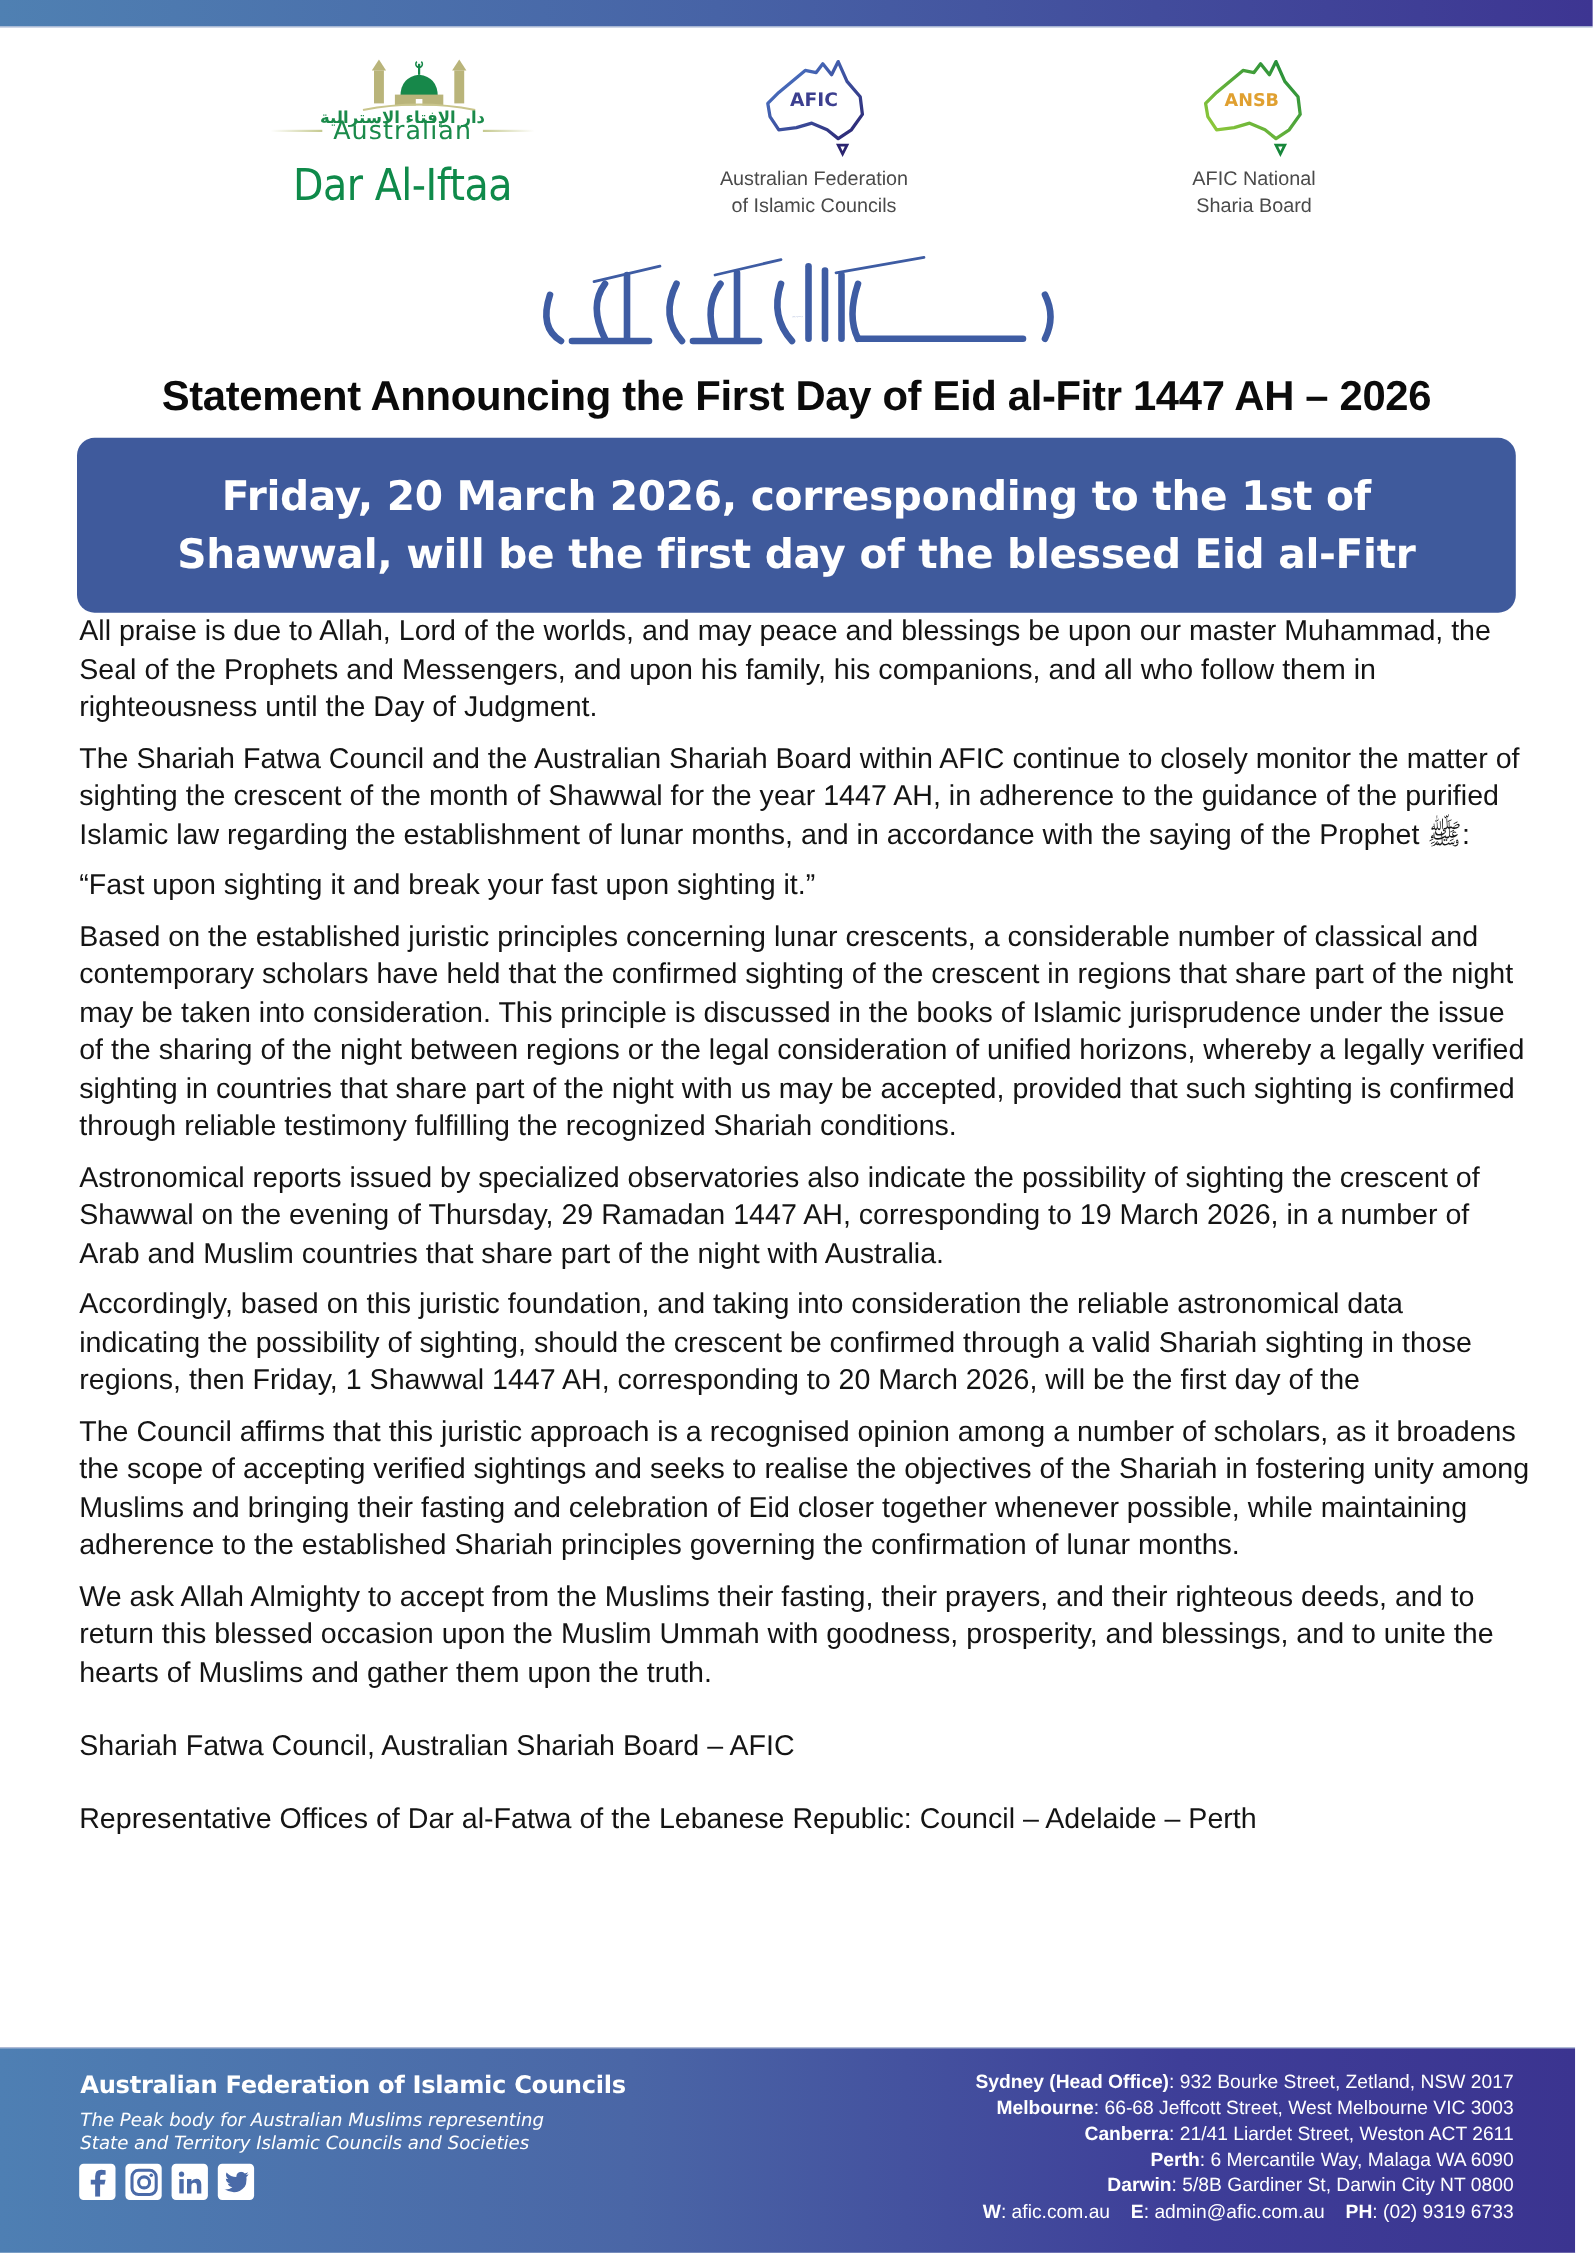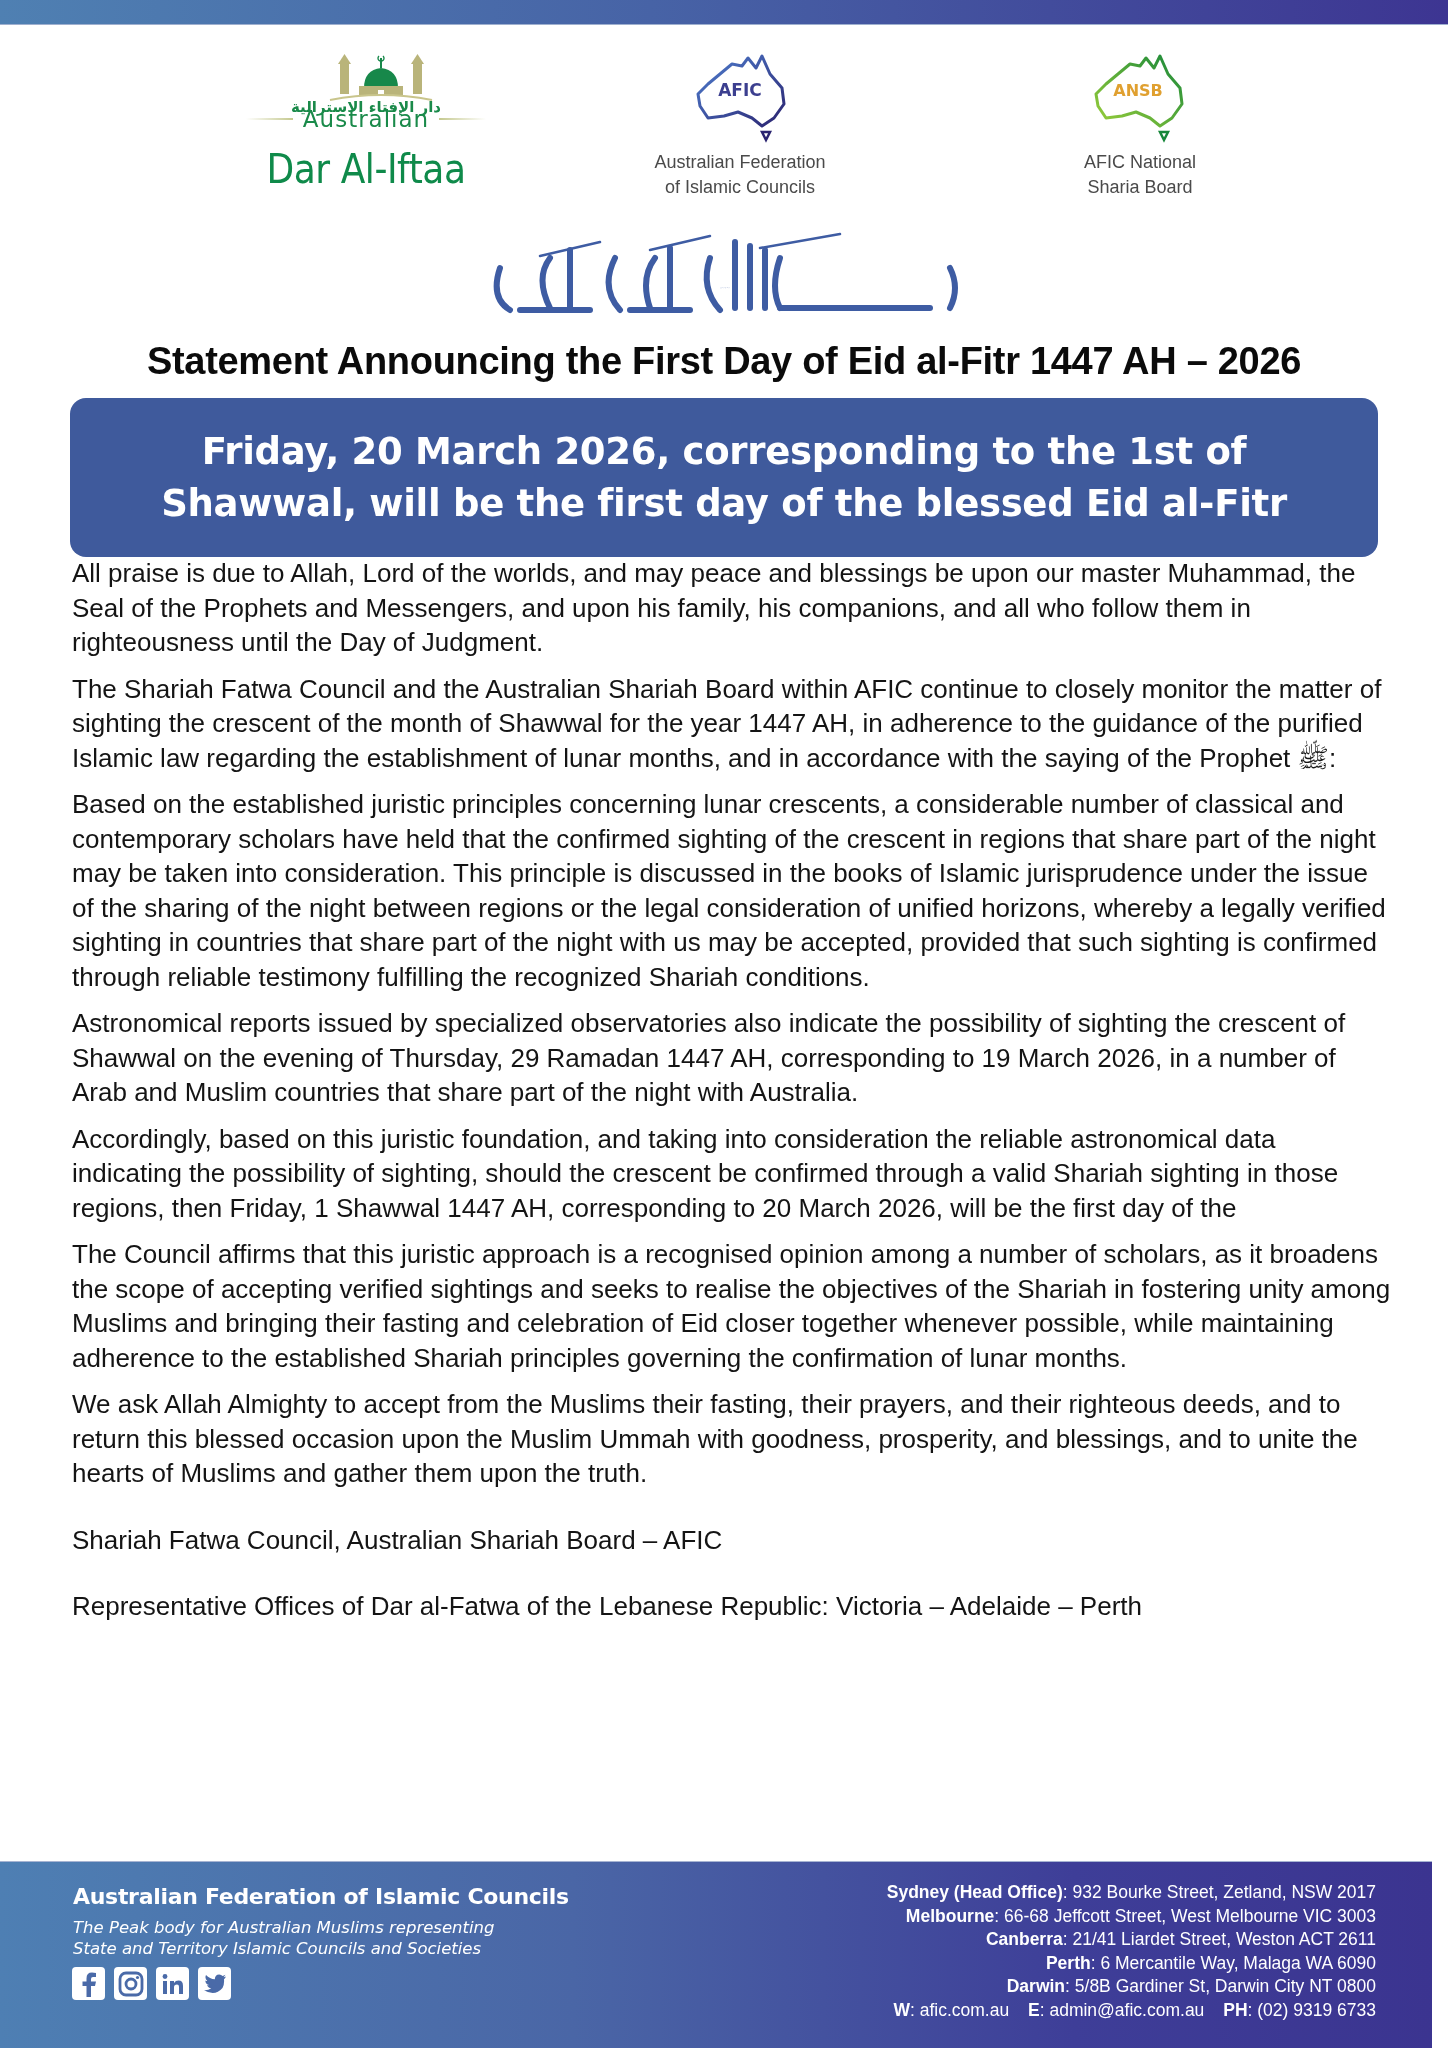--- a/index.html
+++ b/index.html
@@ -202,28 +202,29 @@
 <h1 class="doc-title">Statement Announcing the First Day of Eid al-Fitr 1447 AH – 2026</h1>
 
 <div class="announce-banner">
   <div class="announce-line">Friday, 20 March 2026, corresponding to the 1st of</div>
   <div class="announce-line">Shawwal, will be the first day of the blessed Eid al-Fitr</div>
 </div>
 
 <div class="body-text">
   <p>All praise is due to Allah, Lord of the worlds, and may peace and blessings be upon our master Muhammad, the Seal of the Prophets and Messengers, and upon his family, his companions, and all who follow them in righteousness until the Day of Judgment.</p>
   <p>The Shariah Fatwa Council and the Australian Shariah Board within AFIC continue to closely monitor the matter of sighting the crescent of the month of Shawwal for the year 1447 AH, in adherence to the guidance of the purified Islamic law regarding the establishment of lunar months, and in accordance with the saying of the Prophet ﷺ:</p>
+  <p>“Fast upon sighting it and break your fast upon sighting it.”</p>
   <p>Based on the established juristic principles concerning lunar crescents, a considerable number of classical and contemporary scholars have held that the confirmed sighting of the crescent in regions that share part of the night may be taken into consideration. This principle is discussed in the books of Islamic jurisprudence under the issue of the sharing of the night between regions or the legal consideration of unified horizons, whereby a legally verified sighting in countries that share part of the night with us may be accepted, provided that such sighting is confirmed through reliable testimony fulfilling the recognized Shariah conditions.</p>
   <p>Astronomical reports issued by specialized observatories also indicate the possibility of sighting the crescent of Shawwal on the evening of Thursday, 29 Ramadan 1447 AH, corresponding to 19 March 2026, in a number of Arab and Muslim countries that share part of the night with Australia.</p>
   <p>Accordingly, based on this juristic foundation, and taking into consideration the reliable astronomical data indicating the possibility of sighting, should the crescent be confirmed through a valid Shariah sighting in those regions, then Friday, 1 Shawwal 1447 AH, corresponding to 20 March 2026, will be the first day of the</p>
   <p>The Council affirms that this juristic approach is a recognised opinion among a number of scholars, as it broadens the scope of accepting verified sightings and seeks to realise the objectives of the Shariah in fostering unity among Muslims and bringing their fasting and celebration of Eid closer together whenever possible, while maintaining adherence to the established Shariah principles governing the confirmation of lunar months.</p>
   <p>We ask Allah Almighty to accept from the Muslims their fasting, their prayers, and their righteous deeds, and to return this blessed occasion upon the Muslim Ummah with goodness, prosperity, and blessings, and to unite the hearts of Muslims and gather them upon the truth.</p>
   <div class="sig-block">
     <div class="sig">Shariah Fatwa Council, Australian Shariah Board – AFIC</div>
-    <div class="sig">Representative Offices of Dar al-Fatwa of the Lebanese Republic: Victoria – Adelaide – Perth</div>
+    <div class="sig">Representative Offices of Dar al-Fatwa of the Lebanese Republic: Council – Adelaide – Perth</div>
   </div>
 </div>
 
 <div class="footer">
   <div class="footer-org">Australian Federation of Islamic Councils</div>
   <div class="footer-tagline">
     <div>The Peak body for Australian Muslims representing</div>
     <div>State and Territory Islamic Councils and Societies</div>
   </div>
   <div class="social-row">

